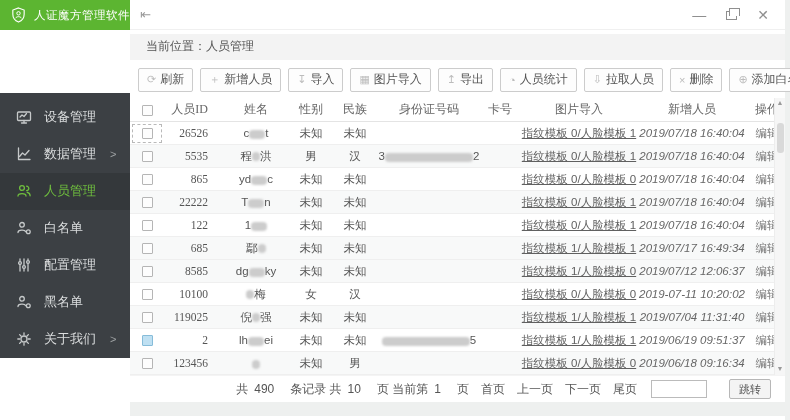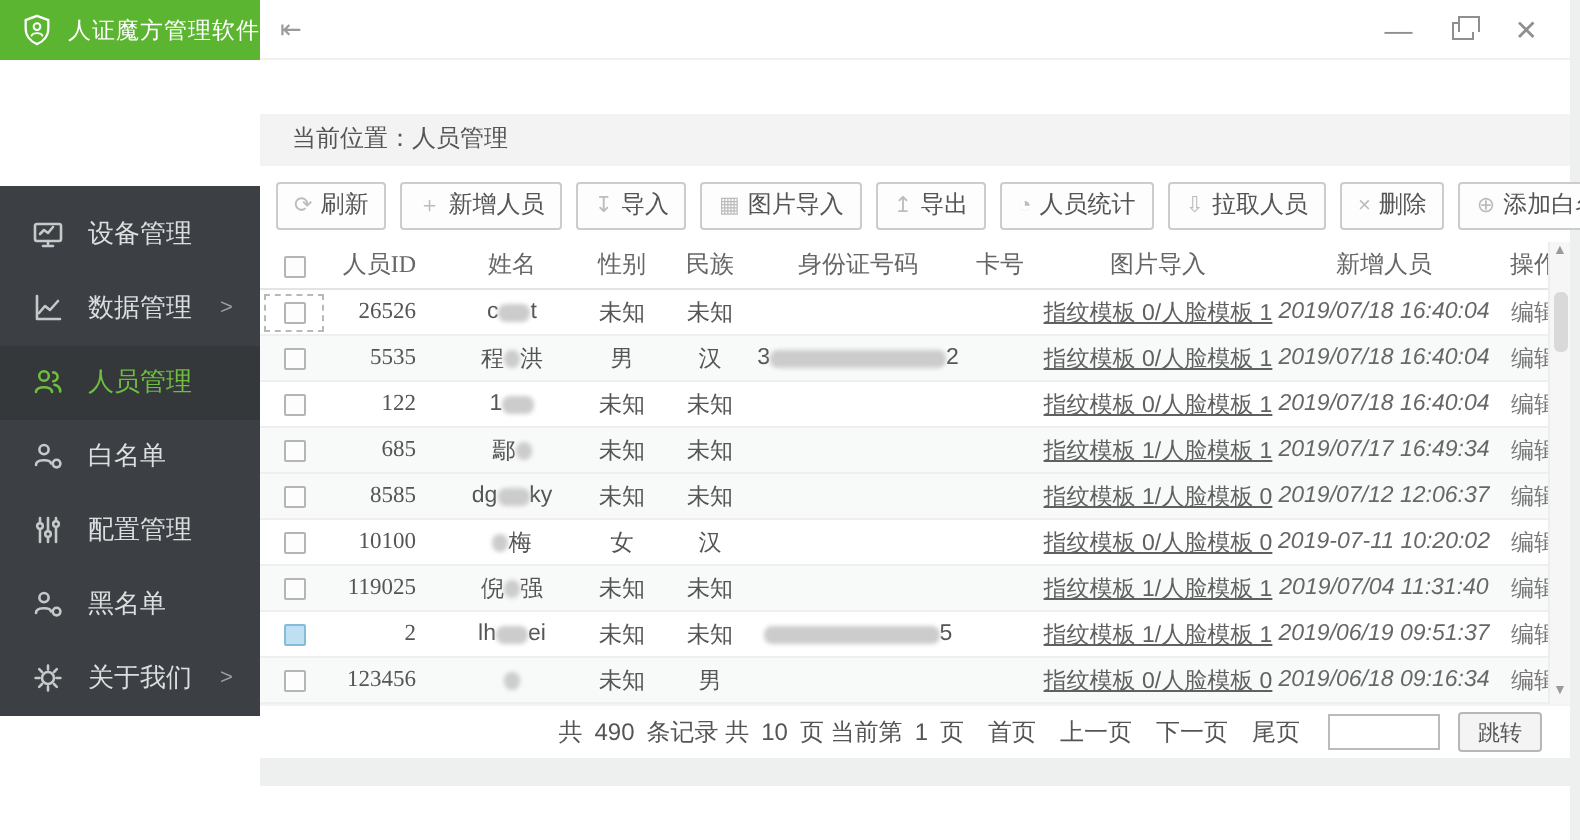--- a/index.html
+++ b/index.html
@@ -52,24 +52,24 @@
   .censor { display:inline-block; height:9px; background:#cccccc; border-radius:4px; vertical-align:middle; filter:blur(1px); }
 
   
   .vscroll { position:absolute; top:0; right:0; bottom:0; width:11px; background:#f6f6f6; border-left:1px solid #ededed; display:flex; flex-direction:column; align-items:center; }
   .vs-arrow { font-size:7px; color:#9a9a9a; line-height:10px; height:11px; cursor:pointer; }
   .vs-thumb { width:7px; height:30px; background:#d9d9d9; border-radius:3px; margin-top:14px; cursor:pointer; }
   .vs-spacer { flex:1; }
 
   
   .pager { height:27px; flex-shrink:0; display:flex; align-items:center; justify-content:flex-end; font-size:12px; color:#555; padding-right:14px; gap:6px; background:#fff; border-top:1px solid #f4f4f4; }
-  .pager .grp { }
+  .pager .grp { margin-left:10px; }
   .pager a { color:#555; text-decoration:none; cursor:pointer; margin-left:6px; }
   .jump-input { width:56px; height:18px; border:1px solid #bbb; margin-left:8px; font-size:11px; padding:0 3px; }
-  .jump-btn { height:20px; padding:0 9px; font-size:11px; color:#555; background:#f4f4f4; border:1px solid #b7b7b7; border-radius:2px; margin-left:3px; cursor:pointer; }
+  .jump-btn { height:20px; padding:0 9px; font-size:11px; color:#555; background:#f4f4f4; border:1px solid #b7b7b7; border-radius:2px; margin-left:16px; cursor:pointer; }
   .bottom-strip { height:14px; background:#eef0ef; flex-shrink:0; }
 </style>
 </head>
 <body>
 
 <div class="app">
 
   <div class="titlebar">
     <div class="brand">
       <svg viewBox="0 0 24 24">
@@ -240,20 +240,44 @@
                 <td class="c3">男</td>
                 <td class="c4">汉</td>
                 <td class="c5">3<span class="censor" style="width:88px"></span>2</td>
                 <td class="c6"></td>
                 <td class="c7">指纹模板 0/人脸模板 1</td>
                 <td class="c8">2019/07/18 16:40:04</td>
                 <td class="c9"><a class="edit-link">编辑</a></td>
               </tr>
               <tr>
                 <td class="c0"><span class="cb"></span></td>
+                <td class="c1">865</td>
+                <td class="c2">yd<span class="censor" style="width:16px"></span>c</td>
+                <td class="c3">未知</td>
+                <td class="c4">未知</td>
+                <td class="c5"></td>
+                <td class="c6"></td>
+                <td class="c7">指纹模板 0/人脸模板 0</td>
+                <td class="c8">2019/07/18 16:40:04</td>
+                <td class="c9"><a class="edit-link">编辑</a></td>
+              </tr>
+              <tr class="stripe">
+                <td class="c0"><span class="cb"></span></td>
+                <td class="c1">22222</td>
+                <td class="c2">T<span class="censor" style="width:16px"></span>n</td>
+                <td class="c3">未知</td>
+                <td class="c4">未知</td>
+                <td class="c5"></td>
+                <td class="c6"></td>
+                <td class="c7">指纹模板 0/人脸模板 1</td>
+                <td class="c8">2019/07/18 16:40:04</td>
+                <td class="c9"><a class="edit-link">编辑</a></td>
+              </tr>
+              <tr>
+                <td class="c0"><span class="cb"></span></td>
                 <td class="c1">122</td>
                 <td class="c2">1<span class="censor" style="width:16px"></span></td>
                 <td class="c3">未知</td>
                 <td class="c4">未知</td>
                 <td class="c5"></td>
                 <td class="c6"></td>
                 <td class="c7">指纹模板 0/人脸模板 1</td>
                 <td class="c8">2019/07/18 16:40:04</td>
                 <td class="c9"><a class="edit-link">编辑</a></td>
               </tr>

